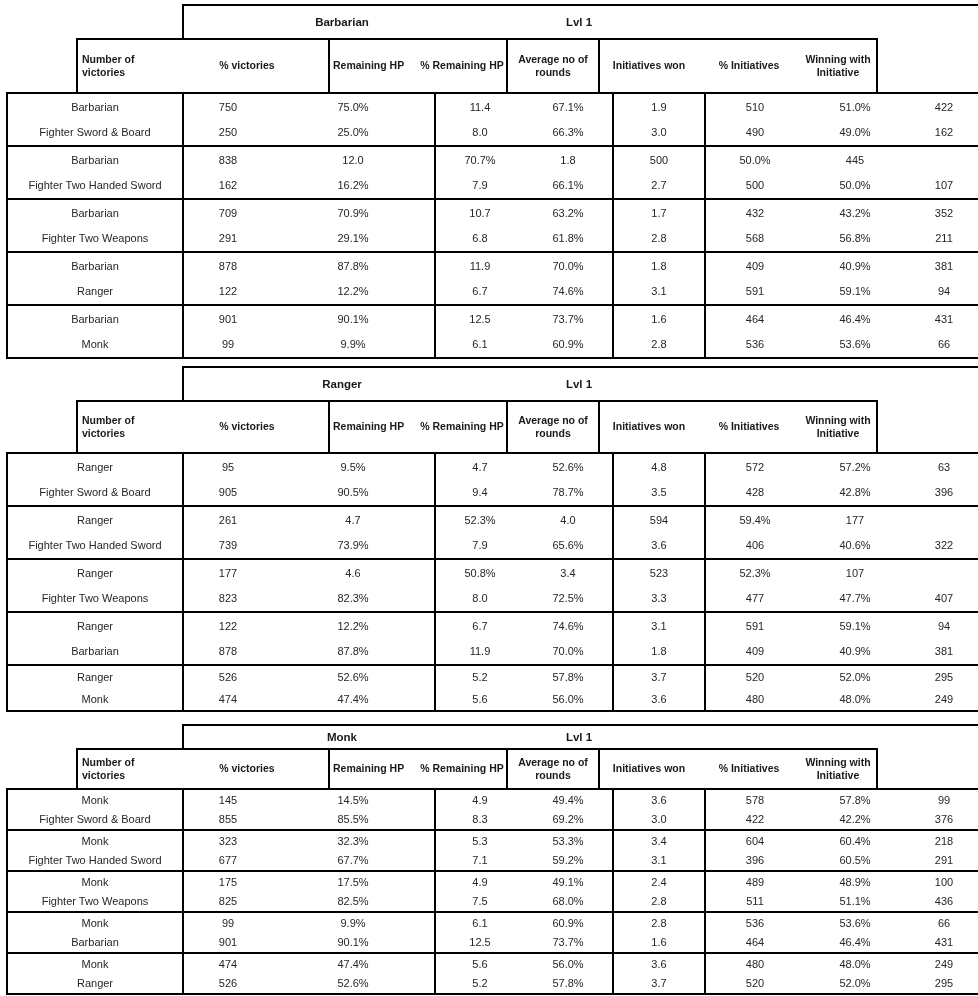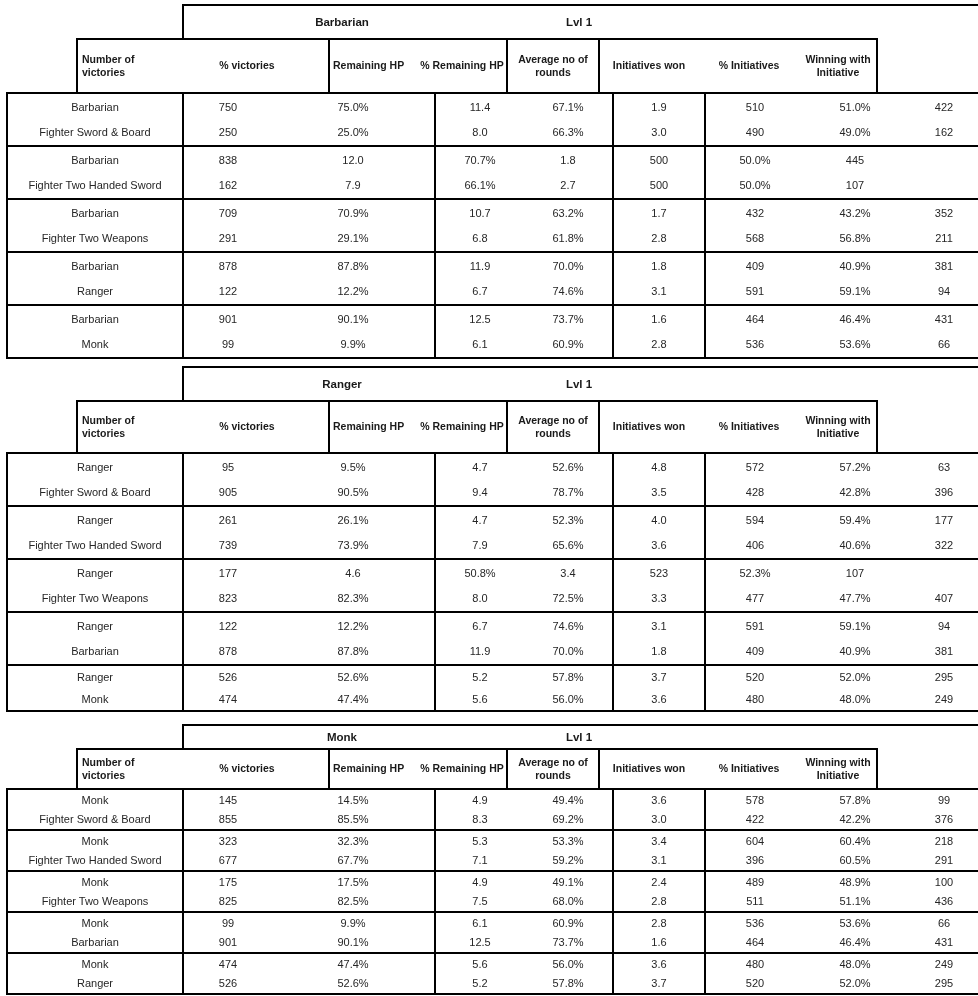--- a/index.html
+++ b/index.html
@@ -117,20 +117,21 @@
               <div class="cell val-cell">12.0</div>
               <div class="cell val-cell">70.7%</div>
               <div class="cell val-cell">1.8</div>
               <div class="cell val-cell">500</div>
               <div class="cell val-cell">50.0%</div>
               <div class="cell val-cell">445</div>
             </div>
             <div class="row">
               <div class="cell label-cell">Fighter Two Handed Sword</div>
               <div class="cell val-cell">162</div>
+              <div class="cell val-cell">16.2%</div>
               <div class="cell val-cell">7.9</div>
               <div class="cell val-cell">66.1%</div>
               <div class="cell val-cell">2.7</div>
               <div class="cell val-cell">500</div>
               <div class="cell val-cell">50.0%</div>
               <div class="cell val-cell">107</div>
             </div>
           </div>
           <div class="group">
             <div class="row">
@@ -243,21 +244,20 @@
               <div class="cell val-cell">3.5</div>
               <div class="cell val-cell">428</div>
               <div class="cell val-cell">42.8%</div>
               <div class="cell val-cell">396</div>
             </div>
           </div>
           <div class="group">
             <div class="row">
               <div class="cell label-cell">Ranger</div>
               <div class="cell val-cell">261</div>
-              <div class="cell val-cell">26.1%</div>
               <div class="cell val-cell">4.7</div>
               <div class="cell val-cell">52.3%</div>
               <div class="cell val-cell">4.0</div>
               <div class="cell val-cell">594</div>
               <div class="cell val-cell">59.4%</div>
               <div class="cell val-cell">177</div>
             </div>
             <div class="row">
               <div class="cell label-cell">Fighter Two Handed Sword</div>
               <div class="cell val-cell">739</div>

